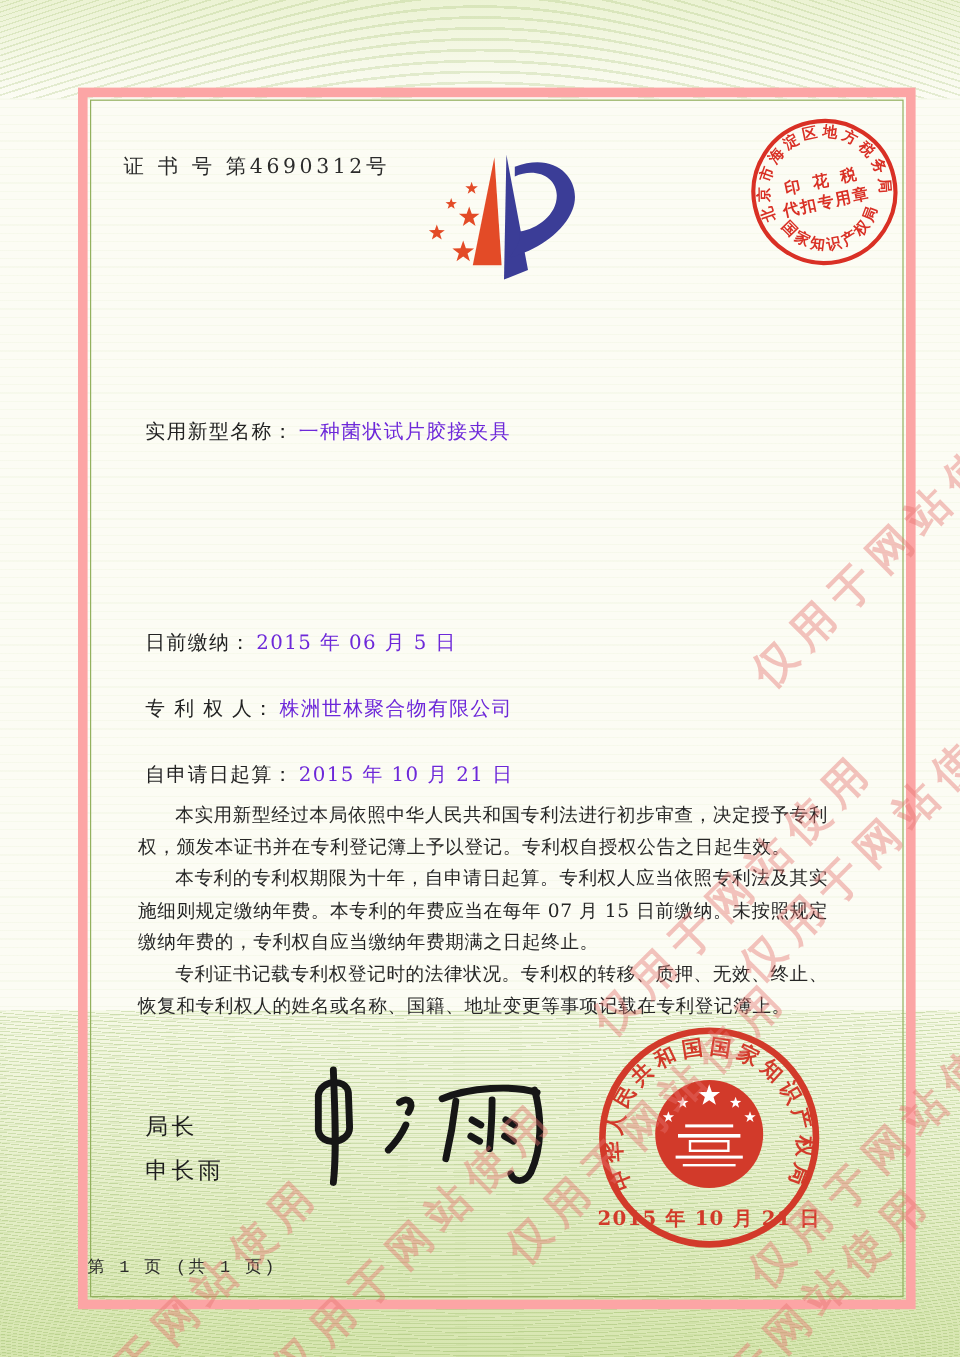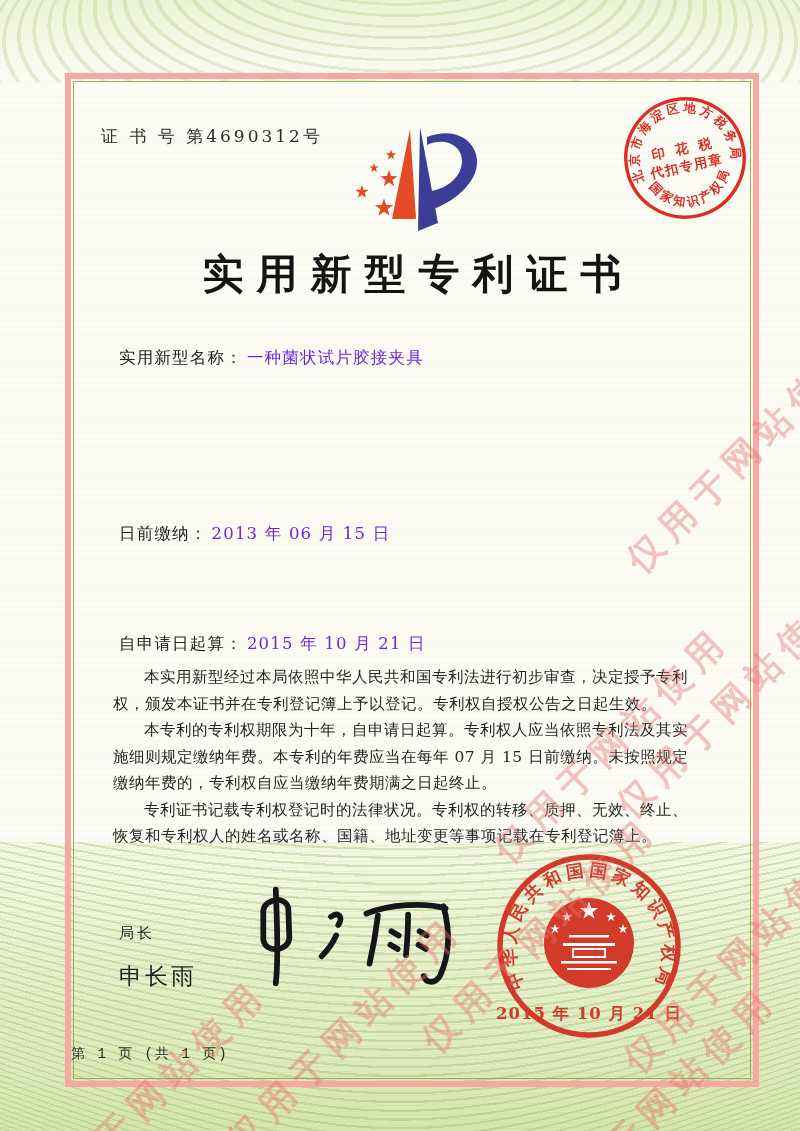--- a/index.html
+++ b/index.html
@@ -24,21 +24,21 @@
       repeating-linear-gradient(179deg, rgba(150,185,95,.12) 0 1px, transparent 1px 5px),
       linear-gradient(180deg, rgba(232,242,200,.35), rgba(205,224,158,.8));
   }
   .band-mid{
     top:82px;height:760px;
     background:repeating-linear-gradient(180deg, rgba(175,205,125,.07) 0 1px, transparent 1px 7px);
   }
   
   .frame{
     position:absolute;left:65px;top:73px;width:682px;height:1002px;
-    border:6px solid #fca5a5; z-index:2;
+    border:8px solid #fca5a5; z-index:2;
   }
   .frame-inner{
     position:absolute;inset:2px;border:1px solid #93b05e;pointer-events:none;
   }
   
   .cert-no{
     position:absolute;left:30px;top:46px;font-size:17px;letter-spacing:3px;color:#2b2b2b;
   }
   .logo{position:absolute;left:263px;top:35px;width:160px;height:132px;}
   .tax-seal{position:absolute;left:545px;top:10px;width:138px;height:138px;transform:rotate(-12deg);}
@@ -50,22 +50,22 @@
   .field-row{position:absolute;left:48px;font-size:16.5px;letter-spacing:1.2px;white-space:nowrap;}
   .field-label{color:#222;}
   .field-value{color:#6d28d9;margin-left:4px;}
   
   .body-text{
     position:absolute;left:42px;top:585px;width:588px;
     font-size:15.5px;line-height:26.5px;color:#262626;letter-spacing:.5px;
   }
   .body-text p{margin:0;text-indent:2em;}
   
-  .commissioner{position:absolute;left:48px;top:845px;font-size:15px;letter-spacing:3px;}
-  .commissioner-name{position:absolute;left:48px;top:882px;font-size:23px;letter-spacing:3px;}
+  .commissioner{position:absolute;left:48px;top:845px;font-size:19px;letter-spacing:3px;}
+  .commissioner-name{position:absolute;left:48px;top:882px;font-size:19px;letter-spacing:3px;}
   .signature{position:absolute;left:160px;top:800px;width:250px;height:115px;}
   .office-seal{position:absolute;left:412px;top:770px;width:212px;height:198px;z-index:4;}
   .page-footer{
     position:absolute;left:0;right:0;top:966px;font-size:14px;letter-spacing:2px;color:#2b2b2b;font-family:Liberation Mono, monospace;
   }
   
   .wm{
     position:absolute;z-index:3;white-space:nowrap;pointer-events:none;
     font-size:36px;font-weight:700;letter-spacing:9px;color:rgba(228,115,110,.42);
     transform:translate(-50%,-50%) rotate(-45deg);
@@ -110,27 +110,29 @@
       <text class="seal-text" font-size="12.5" fill="#d93025" letter-spacing="3.5">
         <textPath href="#taxTopArc" startOffset="50%" text-anchor="middle">北京市海淀区地方税务局</textPath>
       </text>
       <text class="seal-text" font-size="12.5" fill="#d93025" letter-spacing="2.5">
         <textPath href="#taxBottomArc" startOffset="50%" text-anchor="middle">国家知识产权局</textPath>
       </text>
       <text class="seal-text" x="70" y="65" text-anchor="middle" font-size="13.5" fill="#d93025" letter-spacing="3">印 花 税</text>
       <text class="seal-text" x="70" y="83" text-anchor="middle" font-size="13.5" fill="#d93025" letter-spacing="1.5">代扣专用章</text>
     </svg>
 
-    <div class="doc-title">实用新型专利证书</div>
 
     <div class="field-row" style="top:268px">
       <span class="field-label">实用新型名称：</span><span class="field-value">一种菌状试片胶接夹具</span>
     </div>
     <div class="field-row" style="top:444px">
-      <span class="field-label">日前缴纳：</span><span class="field-value">2013 年 06 月 15 日</span>
+      <span class="field-label">日前缴纳：</span><span class="field-value">2015 年 06 月 5 日</span>
+    </div>
+    <div class="field-row" style="top:499px">
+      <span class="field-label">专 利 权 人：</span><span class="field-value">株洲世林聚合物有限公司</span>
     </div>
     <div class="field-row" style="top:554px">
       <span class="field-label">自申请日起算：</span><span class="field-value">2015 年 10 月 21 日</span>
     </div>
 
     <div class="body-text">
       <p>本实用新型经过本局依照中华人民共和国专利法进行初步审查，决定授予专利权，颁发本证书并在专利登记簿上予以登记。专利权自授权公告之日起生效。</p>
       <p>本专利的专利权期限为十年，自申请日起算。专利权人应当依照专利法及其实施细则规定缴纳年费。本专利的年费应当在每年 07 月 15 日前缴纳。未按照规定缴纳年费的，专利权自应当缴纳年费期满之日起终止。</p>
       <p>专利证书记载专利权登记时的法律状况。专利权的转移、质押、无效、终止、恢复和专利权人的姓名或名称、国籍、地址变更等事项记载在专利登记簿上。</p>
     </div>

